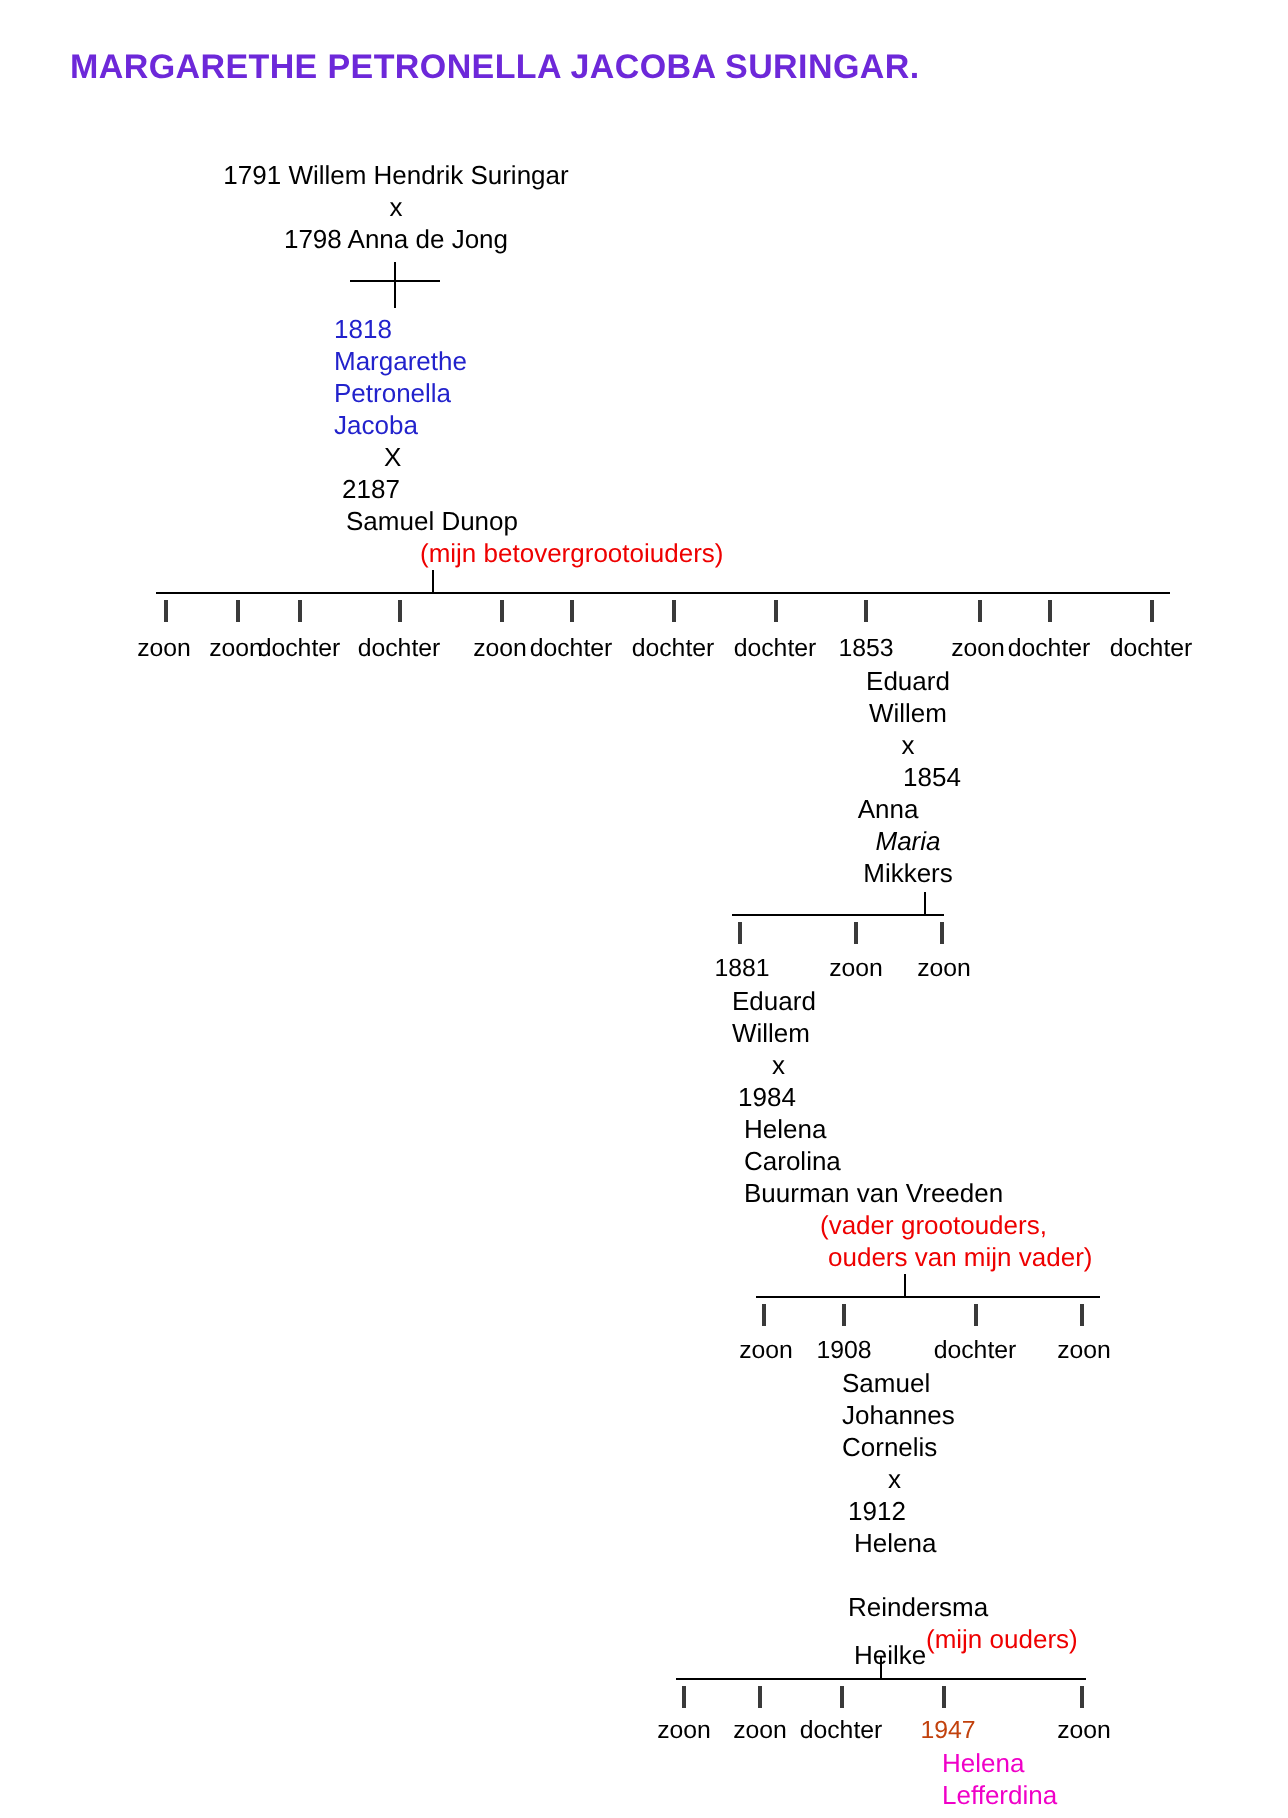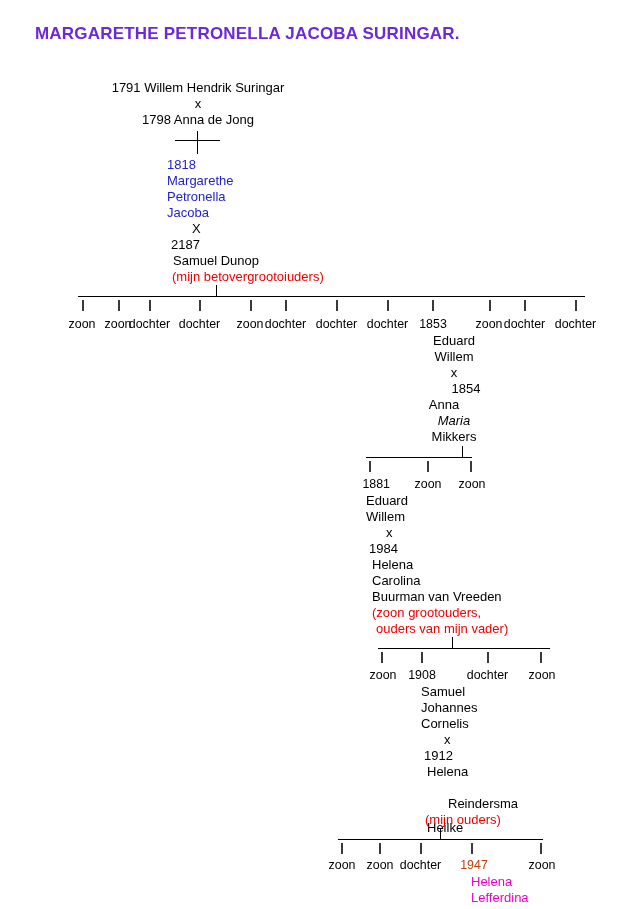--- a/index.html
+++ b/index.html
@@ -32,21 +32,21 @@
   }
 
   
   .txt {
     font-size: 13px;
     line-height: 16px;
     white-space: nowrap;
     color: #000000;
   }
   .txt.blue   { color: #2222cc; }
-  .txt.red    { color: #ee0000; }
+  .txt.red    { color: #ee0000; margin-left: 38px; }
   .txt.pink   { color: #f000c8; }
   .txt.center { text-align: center; }
 
   
   .vline {
     position: absolute;
     width: 1px;
     background: #000000;
   }
   .hline {
@@ -132,32 +132,32 @@
 <div class="abs txt center" style="left:414px; top:429px; width:80px;">Mikkers</div>
 
 <div class="vline" style="left:462px; top:446px; height:11px;"></div>
 
 <div class="hline" style="left:366px; top:457px; width:106px;"></div>
 
 <div class="tick" style="left:369px; top:461px; height:11px;"></div>
 <div class="tick" style="left:427px; top:461px; height:11px;"></div>
 <div class="tick" style="left:470px; top:461px; height:11px;"></div>
 
-<div class="sib-label" style="left:352px; top:477px; width:38px;text-align:right;">1881</div>
+<div class="sib-label" style="left:352px; top:477px; width:38px;">1881</div>
 <div class="sib-label" style="left:408px; top:477px; width:40px;">zoon</div>
 <div class="sib-label" style="left:452px; top:477px; width:40px;">zoon</div>
 
 <div class="abs txt" style="left:366px; top:493px;">Eduard</div>
 <div class="abs txt" style="left:366px; top:509px;">Willem</div>
 <div class="abs txt" style="left:386px; top:525px;">x</div>
 <div class="abs txt" style="left:369px; top:541px;">1984</div>
 <div class="abs txt" style="left:372px; top:557px;">Helena</div>
 <div class="abs txt" style="left:372px; top:573px;">Carolina</div>
 <div class="abs txt" style="left:372px; top:589px;">Buurman van Vreeden</div>
-<div class="abs txt red" style="left:372px; top:605px;">(zoon grootouders,</div>
+<div class="abs txt red" style="left:372px; top:605px;">(vader grootouders,</div>
 <div class="abs txt red" style="left:376px; top:621px;">ouders van mijn vader)</div>
 
 <div class="vline" style="left:452px; top:637px; height:11px;"></div>
 
 <div class="hline" style="left:378px; top:648px; width:172px;"></div>
 
 <div class="tick" style="left:381px; top:652px; height:11px;"></div>
 <div class="tick" style="left:421px; top:652px; height:11px;"></div>
 <div class="tick" style="left:487px; top:652px; height:11px;"></div>
 <div class="tick" style="left:540px; top:652px; height:11px;"></div>
@@ -167,21 +167,21 @@
 <div class="sib-label" style="left:460px; top:668px; width:55px;">dochter</div>
 <div class="sib-label" style="left:522px; top:668px; width:40px;">zoon</div>
 
 <div class="abs txt" style="left:421px; top:684px;">Samuel</div>
 <div class="abs txt" style="left:421px; top:700px;">Johannes</div>
 <div class="abs txt" style="left:421px; top:716px;">Cornelis</div>
 <div class="abs txt" style="left:444px; top:732px;">x</div>
 <div class="abs txt" style="left:424px; top:748px;">1912</div>
 <div class="abs txt" style="left:427px; top:764px;">Helena</div>
 <div class="abs txt" style="left:427px; top:780px;margin-top:40px;">Heilke</div>
-<div class="abs txt" style="left:424px; top:796px;margin-left:24px;">Reindersma</div>
+<div class="abs txt" style="left:424px; top:796px;">Reindersma</div>
 <div class="abs txt red" style="left:425px; top:812px;">(mijn ouders)</div>
 
 <div class="vline" style="left:440px; top:828px; height:11px;"></div>
 
 <div class="hline" style="left:338px; top:839px; width:205px;"></div>
 
 <div class="tick" style="left:341px; top:843px; height:11px;"></div>
 <div class="tick" style="left:379px; top:843px; height:11px;"></div>
 <div class="tick" style="left:420px; top:843px; height:11px;"></div>
 <div class="tick" style="left:471px; top:843px; height:11px;"></div>

